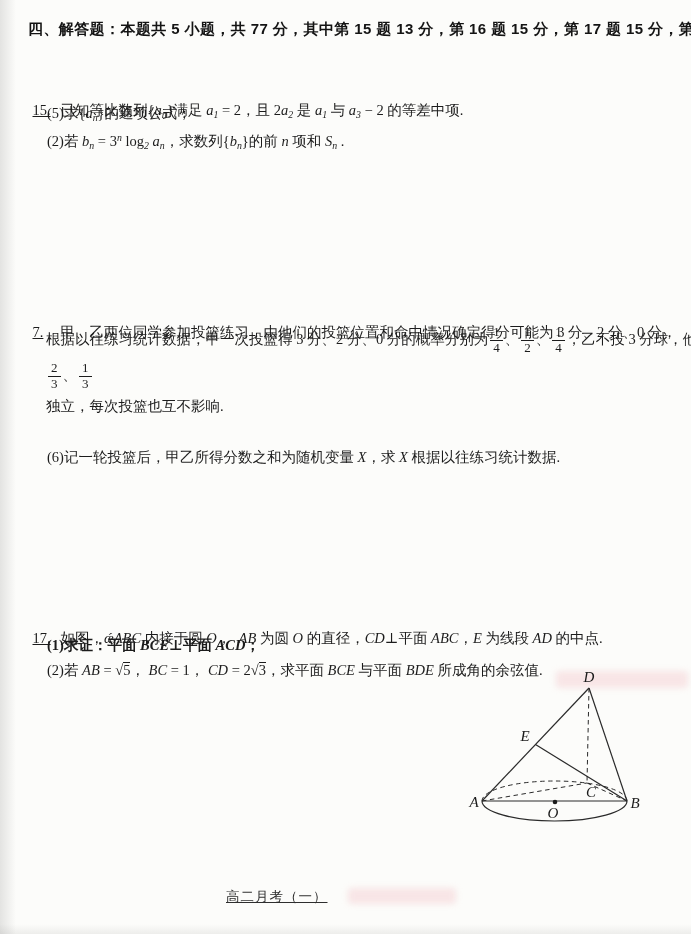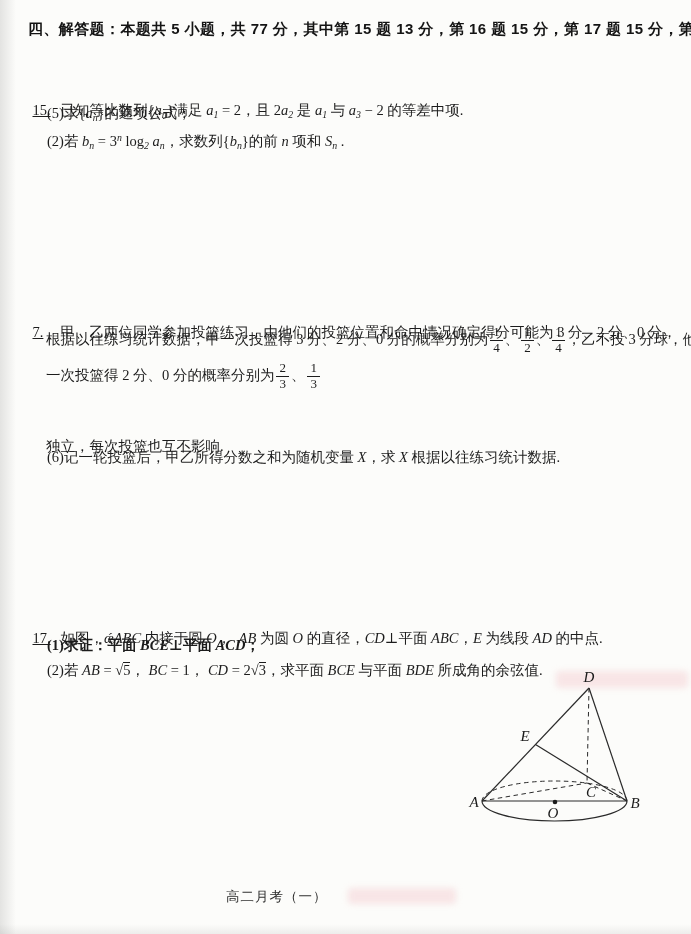--- a/index.html
+++ b/index.html
@@ -50,22 +50,22 @@
   <div class="line" style="left:18px; top:80px;">
     <span class="qnum">15.</span><span><span class="seg-t">已知等比数列</span><span class="seg-t">{</span><span class="seg-i">a</span><span class="seg-sb">n</span><span class="seg-t">}</span><span class="seg-t">满足 </span><span class="seg-i">a</span><span class="seg-sb">1</span><span class="seg-t"> = 2，且 2</span><span class="seg-i">a</span><span class="seg-sb">2</span><span class="seg-t"> 是 </span><span class="seg-i">a</span><span class="seg-sb">1</span><span class="seg-t"> 与 </span><span class="seg-i">a</span><span class="seg-sb">3</span><span class="seg-t"> − 2 的等差中项.</span></span>
   </div>
   <div class="line" style="left:47px; top:103px;"><span class="seg-t">(5)求</span><span class="seg-t">{</span><span class="seg-i">a</span><span class="seg-sb">n</span><span class="seg-t">}</span><span class="seg-t">的通项公式；</span></div>
   <div class="line" style="left:47px; top:128px;"><span class="seg-t">(2)若 </span><span class="seg-i">b</span><span class="seg-sb">n</span><span class="seg-t"> = 3</span><span class="seg-sp">n</span><span class="seg-t"> log</span><span class="seg-sb">2</span><span class="seg-t"> </span><span class="seg-i">a</span><span class="seg-sb">n</span><span class="seg-t">，求数列</span><span class="seg-t">{</span><span class="seg-i">b</span><span class="seg-sb">n</span><span class="seg-t">}</span><span class="seg-t">的前 </span><span class="seg-i">n</span><span class="seg-t"> 项和 </span><span class="seg-i">S</span><span class="seg-sb">n</span><span class="seg-t"> .</span></div>
 
   <div class="line" style="left:18px; top:302px;">
     <span class="qnum">7.</span><span><span class="seg-t">甲、乙两位同学参加投篮练习，由他们的投篮位置和命中情况确定得分可能为 3 分、2 分、0 分，</span></span>
   </div>
   <div class="line" style="left:46px; top:326px;"><span class="seg-t">根据以往练习统计数据，甲一次投篮得 3 分、2 分、0 分的概率分别为</span><span class="frac"><span class="fnum">1</span><span class="fden">4</span></span><span class="seg-t">、</span><span class="frac"><span class="fnum">1</span><span class="fden">2</span></span><span class="seg-t">、</span><span class="frac"><span class="fnum">1</span><span class="fden">4</span></span><span class="seg-t">，乙不投 3 分球，他</span></div>
-  <div class="line" style="left:46px; top:362px;"><span class="seg-t">一次投篮得 2 分、0 分的概率分别为</span><span class="frac"><span class="fnum">2</span><span class="fden">3</span></span><span class="seg-t">、</span><span class="frac"><span class="fnum">1</span><span class="fden">3</span></span></div>
-  <div class="line" style="left:46px; top:396px;margin-top:40px;"><span class="seg-t">独立，每次投篮也互不影响.</span></div>
+  <div class="line" style="left:46px; top:362px;"><span class="frac"><span class="fnum">2</span><span class="fden">3</span></span><span class="seg-t">、</span><span class="frac"><span class="fnum">1</span><span class="fden">3</span></span></div>
+  <div class="line" style="left:46px; top:396px;"><span class="seg-t">独立，每次投篮也互不影响.</span></div>
   <div class="line" style="left:47px; top:447px;"><span class="seg-t">(6)记一轮投篮后，甲乙所得分数之和为随机变量 </span><span class="seg-i">X</span><span class="seg-t">，求 </span><span class="seg-i">X</span><span class="seg-t"> 根据以往练习统计数据.</span></div>
 
   <div class="line" style="left:18px; top:608px;">
     <span class="qnum">17.</span><span><span class="seg-t">如图，</span><span class="seg-i">ǽABC</span><span class="seg-t"> 内接于圆 </span><span class="seg-i">O</span><span class="seg-t">，  </span><span class="seg-i">AB</span><span class="seg-t"> 为圆 </span><span class="seg-i">O</span><span class="seg-t"> 的直径，</span><span class="seg-i">CD</span><span class="seg-t">⊥平面 </span><span class="seg-i">ABC</span><span class="seg-t">，</span><span class="seg-i">E</span><span class="seg-t"> 为线段 </span><span class="seg-i">AD</span><span class="seg-t"> 的中点.</span></span>
   </div>
   <div class="line" style="left:47px; top:635px;font-weight:bold;"><span class="seg-t">(1)求证：平面 </span><span class="seg-i">BCE</span><span class="seg-t">⊥平面 </span><span class="seg-i">ACD</span><span class="seg-t">；</span></div>
   <div class="line" style="left:47px; top:660px;"><span class="seg-t">(2)若 </span><span class="seg-i">AB</span><span class="seg-t"> = </span><span class="sqrt"><span class="rad">√</span><span class="sqb">5</span></span><span class="seg-t">， </span><span class="seg-i">BC</span><span class="seg-t"> = 1， </span><span class="seg-i">CD</span><span class="seg-t"> = 2</span><span class="sqrt"><span class="rad">√</span><span class="sqb">3</span></span><span class="seg-t">，求平面 </span><span class="seg-i">BCE</span><span class="seg-t"> 与平面 </span><span class="seg-i">BDE</span><span class="seg-t"> 所成角的余弦值.</span></div>
 
   <svg class="fig" width="230" height="178" viewBox="0 0 230 178">
 
@@ -84,15 +84,15 @@
     <circle cx="103" cy="136" r="2.3" fill="#1b1b1b"></circle>
 
     <text x="137" y="16" text-anchor="middle">D</text>
     <text x="73" y="75" text-anchor="middle">E</text>
     <text x="22" y="141" text-anchor="middle">A</text>
     <text x="183" y="142" text-anchor="middle">B</text>
     <text x="139" y="131" text-anchor="middle">C</text>
     <text x="101" y="152" text-anchor="middle">O</text>
   </svg>
 
-  <div class="footer" style="left:226px; top:888px;">高二月考（一）</div>
+  <div class="footer" style="left:226px; top:888px;text-decoration:underline;">高二月考（一）</div>
 
 </div>
 
 </body></html>

